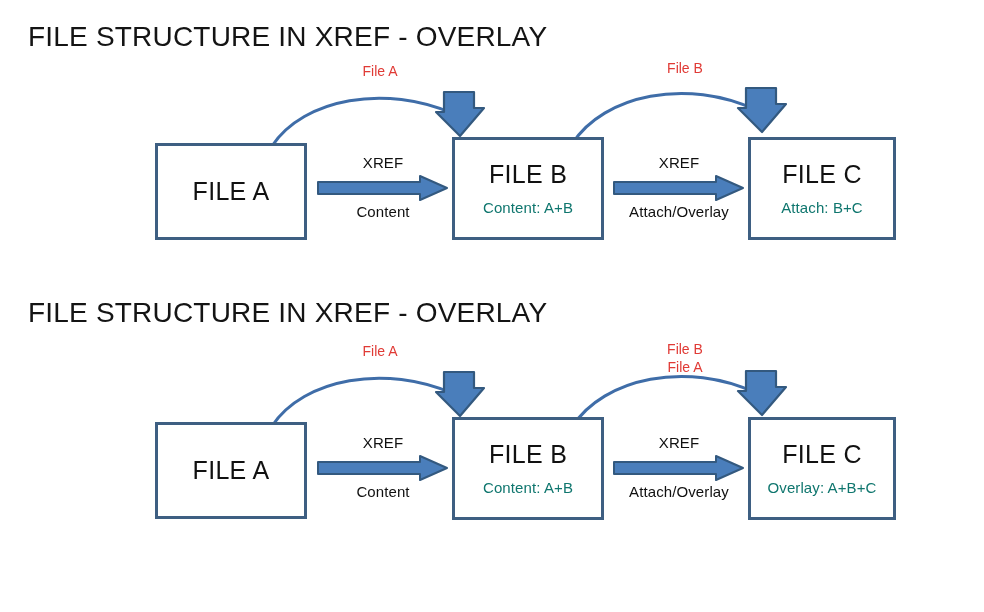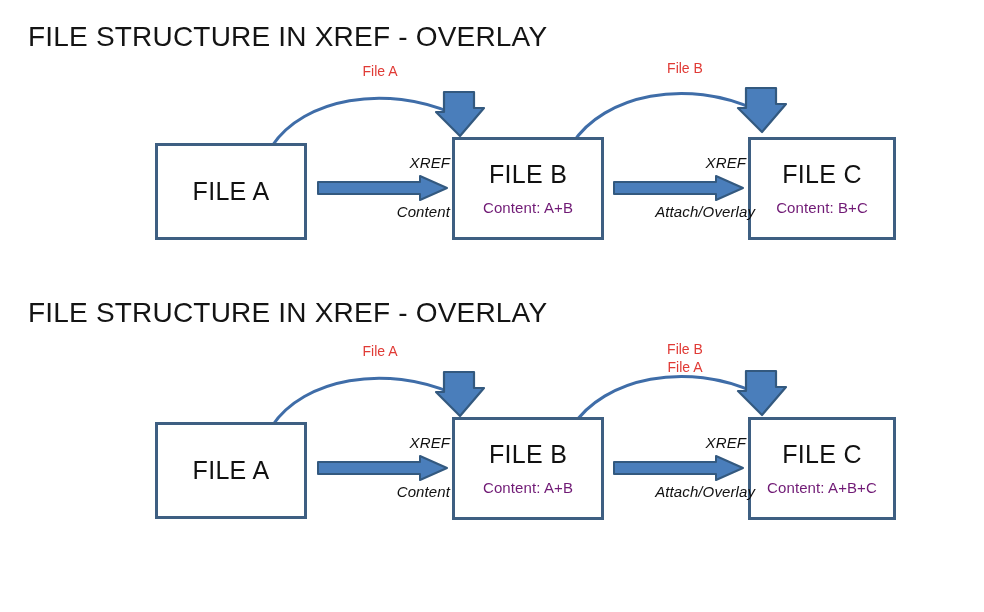--- a/index.html
+++ b/index.html
@@ -44,41 +44,40 @@
   }
   .file-box .box-title {
     font-size: 25px;
     font-weight: 400;
     color: #111111;
     line-height: 1.05;
     letter-spacing: 0.3px;
   }
   .file-box .box-content {
     font-size: 15px;
-    color: #701a75;
+    color: #0f766e;
     margin-top: 11px;
     letter-spacing: 0.1px;
     white-space: nowrap;
   }
   .file-box.no-content .box-title {
     margin-top: 0;
   }
 
   
   .straight-arrow {
     position: absolute;
   }
   .arrow-label {
     position: absolute;
     font-size: 15px;
     color: #101010;
-    text-align: right;
+    text-align: center;
     white-space: nowrap;
     letter-spacing: 0.1px;
-    font-style: italic;
   }
 
   
   .curve {
     position: absolute;
     pointer-events: none;
   }
   .curve-label {
     position: absolute;
     font-size: 14px;
@@ -117,21 +116,21 @@
     <div class="box-title">FILE A</div>
   </div>
 
   <div class="file-box" style="left:452px; top:137px; width:152px; height:103px;">
     <div class="box-title">FILE B</div>
     <div class="box-content">Content: A+B</div>
   </div>
 
   <div class="file-box" style="left:748px; top:137px; width:148px; height:103px;">
     <div class="box-title">FILE C</div>
-    <div class="box-content">Content: B+C</div>
+    <div class="box-content">Attach: B+C</div>
   </div>
 
   <svg class="straight-arrow" style="left:316px; top:174px;" width="134" height="28" viewBox="0 0 134 28">
     <path d="M2,8 L104,8 L104,2 L131,14 L104,26 L104,20 L2,20 Z" fill="#4a7ebb" stroke="#33597f" stroke-width="2" stroke-linejoin="round"></path>
   </svg>
   <div class="arrow-label" style="left:316px; top:154px; width:134px;">XREF</div>
   <div class="arrow-label" style="left:316px; top:203px; width:134px;">Content</div>
 
   <svg class="straight-arrow" style="left:612px; top:174px;" width="134" height="28" viewBox="0 0 134 28">
     <path d="M2,8 L104,8 L104,2 L131,14 L104,26 L104,20 L2,20 Z" fill="#4a7ebb" stroke="#33597f" stroke-width="2" stroke-linejoin="round"></path>
@@ -166,21 +165,21 @@
     <div class="box-title">FILE A</div>
   </div>
 
   <div class="file-box" style="left:452px; top:417px; width:152px; height:103px;">
     <div class="box-title">FILE B</div>
     <div class="box-content">Content: A+B</div>
   </div>
 
   <div class="file-box" style="left:748px; top:417px; width:148px; height:103px;">
     <div class="box-title">FILE C</div>
-    <div class="box-content">Content: A+B+C</div>
+    <div class="box-content">Overlay: A+B+C</div>
   </div>
 
   <svg class="straight-arrow" style="left:316px; top:454px;" width="134" height="28" viewBox="0 0 134 28">
     <path d="M2,8 L104,8 L104,2 L131,14 L104,26 L104,20 L2,20 Z" fill="#4a7ebb" stroke="#33597f" stroke-width="2" stroke-linejoin="round"></path>
   </svg>
   <div class="arrow-label" style="left:316px; top:434px; width:134px;">XREF</div>
   <div class="arrow-label" style="left:316px; top:483px; width:134px;">Content</div>
 
   <svg class="straight-arrow" style="left:612px; top:454px;" width="134" height="28" viewBox="0 0 134 28">
     <path d="M2,8 L104,8 L104,2 L131,14 L104,26 L104,20 L2,20 Z" fill="#4a7ebb" stroke="#33597f" stroke-width="2" stroke-linejoin="round"></path>

